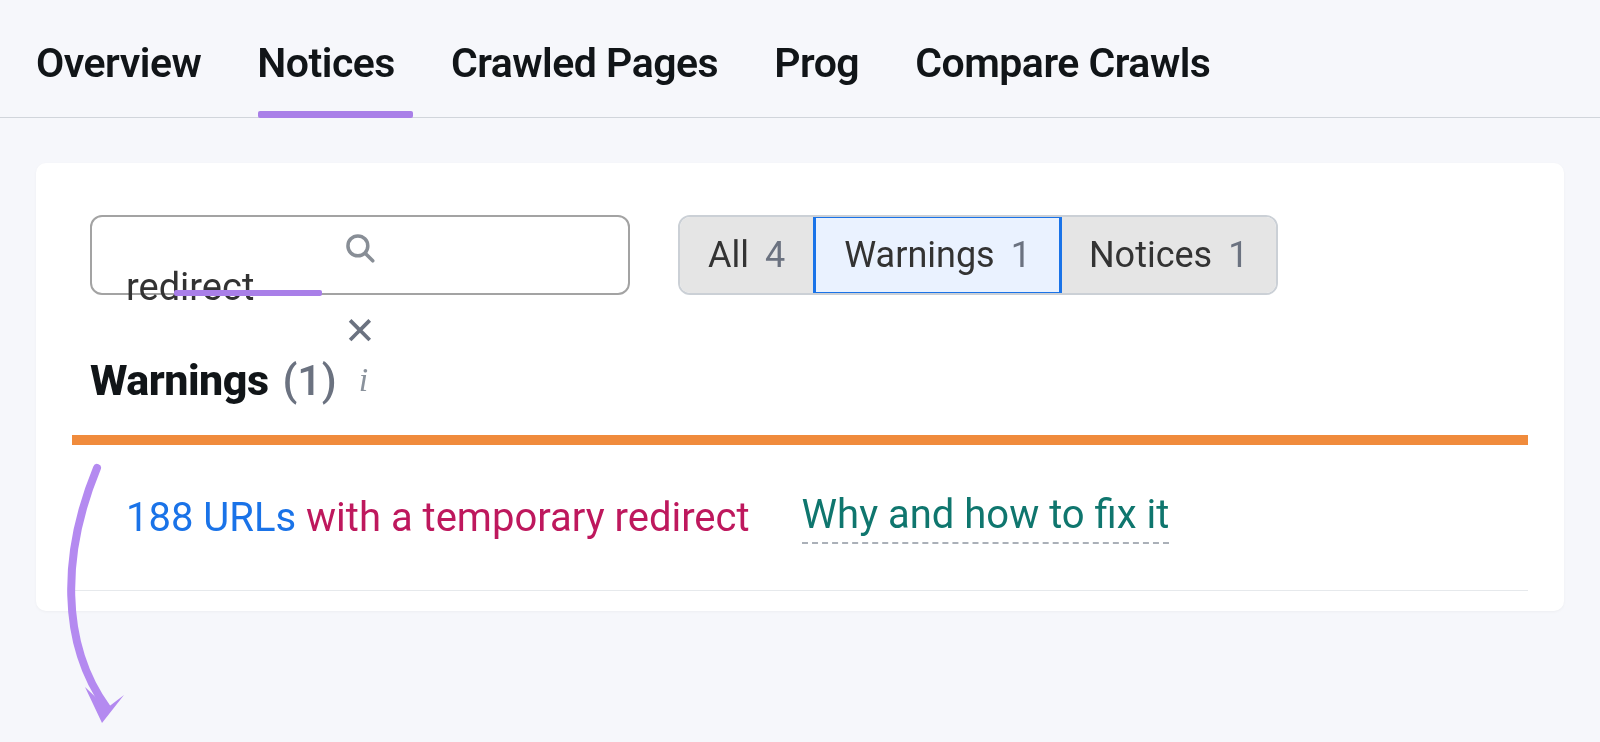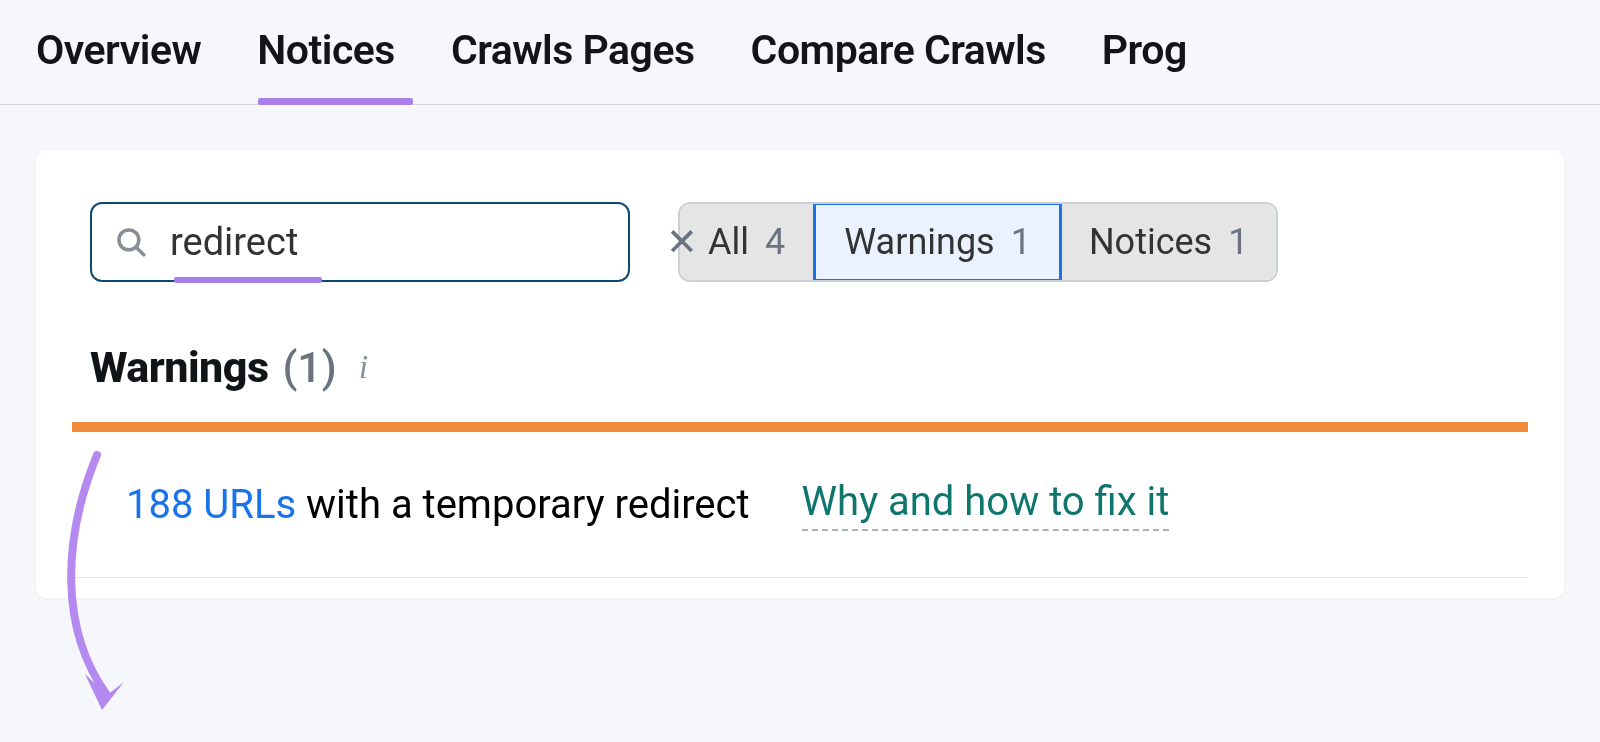--- a/index.html
+++ b/index.html
@@ -15,20 +15,21 @@
       height: 742px;
       overflow: hidden;
       position: relative;
     }
     .nav-tabs {
       display: flex;
       gap: 56px;
       padding: 26px 28px 0 36px;
       border-bottom: 1px solid #d1d5db;
       position: relative;
+      margin-top: 13px;
     }
     .nav-tab {
       font-size: 41px;
       font-weight: 600;
       color: #111518;
       padding-bottom: 30px;
       cursor: pointer;
       position: relative;
       letter-spacing: -0.5px;
       white-space: nowrap;
@@ -53,26 +54,27 @@
     }
     .controls-row {
       display: flex;
       align-items: center;
       gap: 48px;
       padding: 0 54px;
     }
     .search-box {
       display: flex;
       align-items: center;
-      border: 2px solid #0c4a6e;
+      border: 2px solid #a3a3a3;
       border-radius: 12px;
       padding: 14px 22px;
       width: 540px;
       height: 80px;
       position: relative;
+      flex-direction: column;
     }
     .search-icon-svg {
       width: 34px;
       height: 34px;
       flex-shrink: 0;
     }
     .search-input {
       border: none;
       outline: none;
       font-size: 38px;
@@ -166,44 +168,44 @@
       border-bottom: 1px solid #e6e9ec;
       margin: 0 36px;
       gap: 52px;
     }
     .issue-link-count {
       color: #1a73e8;
       cursor: pointer;
       margin-top: 47px;
     }
     .issue-text {
-      color: #000000;
+      color: #be185d;
     }
     .fix-link {
       color: #0f766e;
       border-bottom: 2px dashed #aab0b8;
       padding-bottom: 4px;
       cursor: pointer;
     }
     .annotation-arrow {
       position: absolute;
       left: 16px;
       top: 300px;
       pointer-events: none;
     }
   </style>
 </head>
 <body>
 
 <div class="nav-tabs">
   <div class="nav-tab">Overview</div>
   <div class="nav-tab active">Notices</div>
-  <div class="nav-tab">Crawls Pages</div>
+  <div class="nav-tab">Crawled Pages</div>
+  <div class="nav-tab">Prog</div>
   <div class="nav-tab">Compare Crawls</div>
-  <div class="nav-tab">Prog</div>
 </div>
 
 <div class="card">
 
   <div class="controls-row">
     <div class="search-box">
       <svg class="search-icon-svg" viewBox="0 0 24 24" fill="none" stroke="#888e96" stroke-width="2.5" stroke-linecap="round">
         <circle cx="10.5" cy="10.5" r="7"></circle>
         <line x1="21" y1="21" x2="16" y2="16"></line>
       </svg>

